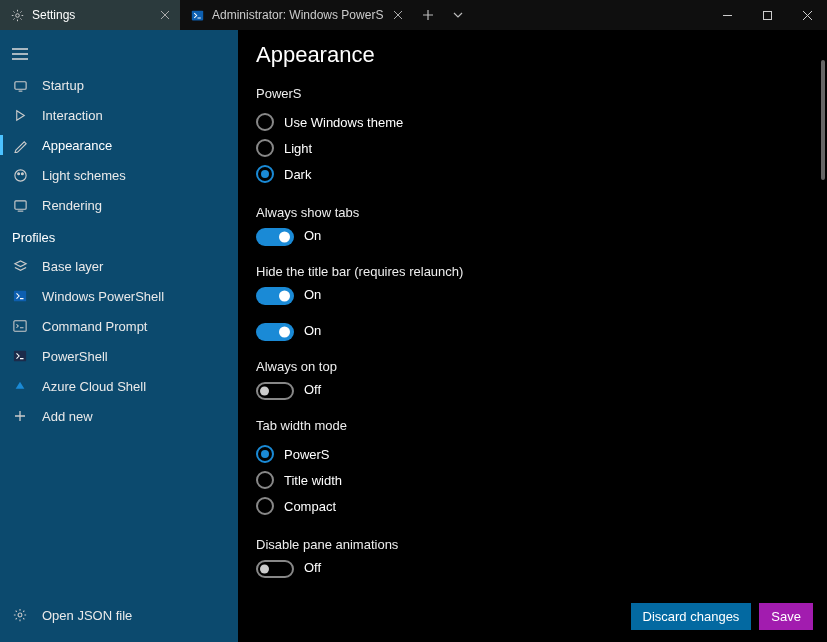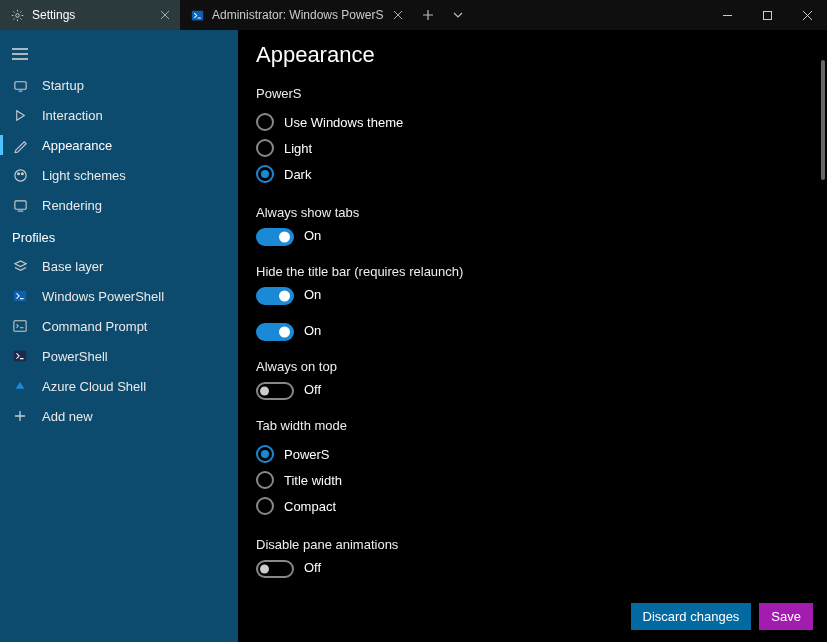--- a/index.html
+++ b/index.html
@@ -290,20 +290,31 @@
       </div>
       <div class="nav-item">
         <span class="nav-icon">
             <svg width="14" height="14" viewBox="0 0 14 14" stroke="#ccc" stroke-width="1.3">
               <path d="M7 2v10M2 7h10"></path>
             </svg>
           </span>
         <span>Add new</span>
       </div>
     </div>
+    <div class="sidebar-bottom">
+      <div class="nav-item">
+        <span class="nav-icon">
+            <svg width="14" height="14" viewBox="0 0 16 16" fill="none" stroke="#ccc" stroke-width="1.2">
+              <circle cx="8" cy="8" r="2.2"></circle>
+              <path d="M8 1v2M8 13v2M1 8h2M13 8h2M3 3l1.4 1.4M11.6 11.6L13 13M3 13l1.4-1.4M11.6 4.4L13 3"></path>
+            </svg>
+          </span>
+        <span>Open JSON file</span>
+      </div>
+    </div>
   </div>
 
   <div class="content">
     <div class="content-scroll">
       <div class="page-title">Appearance</div>
 
       <div class="setting-group">
         <div class="setting-label">PowerS</div>
         <div class="radio-row">
           <span class="radio"></span>

